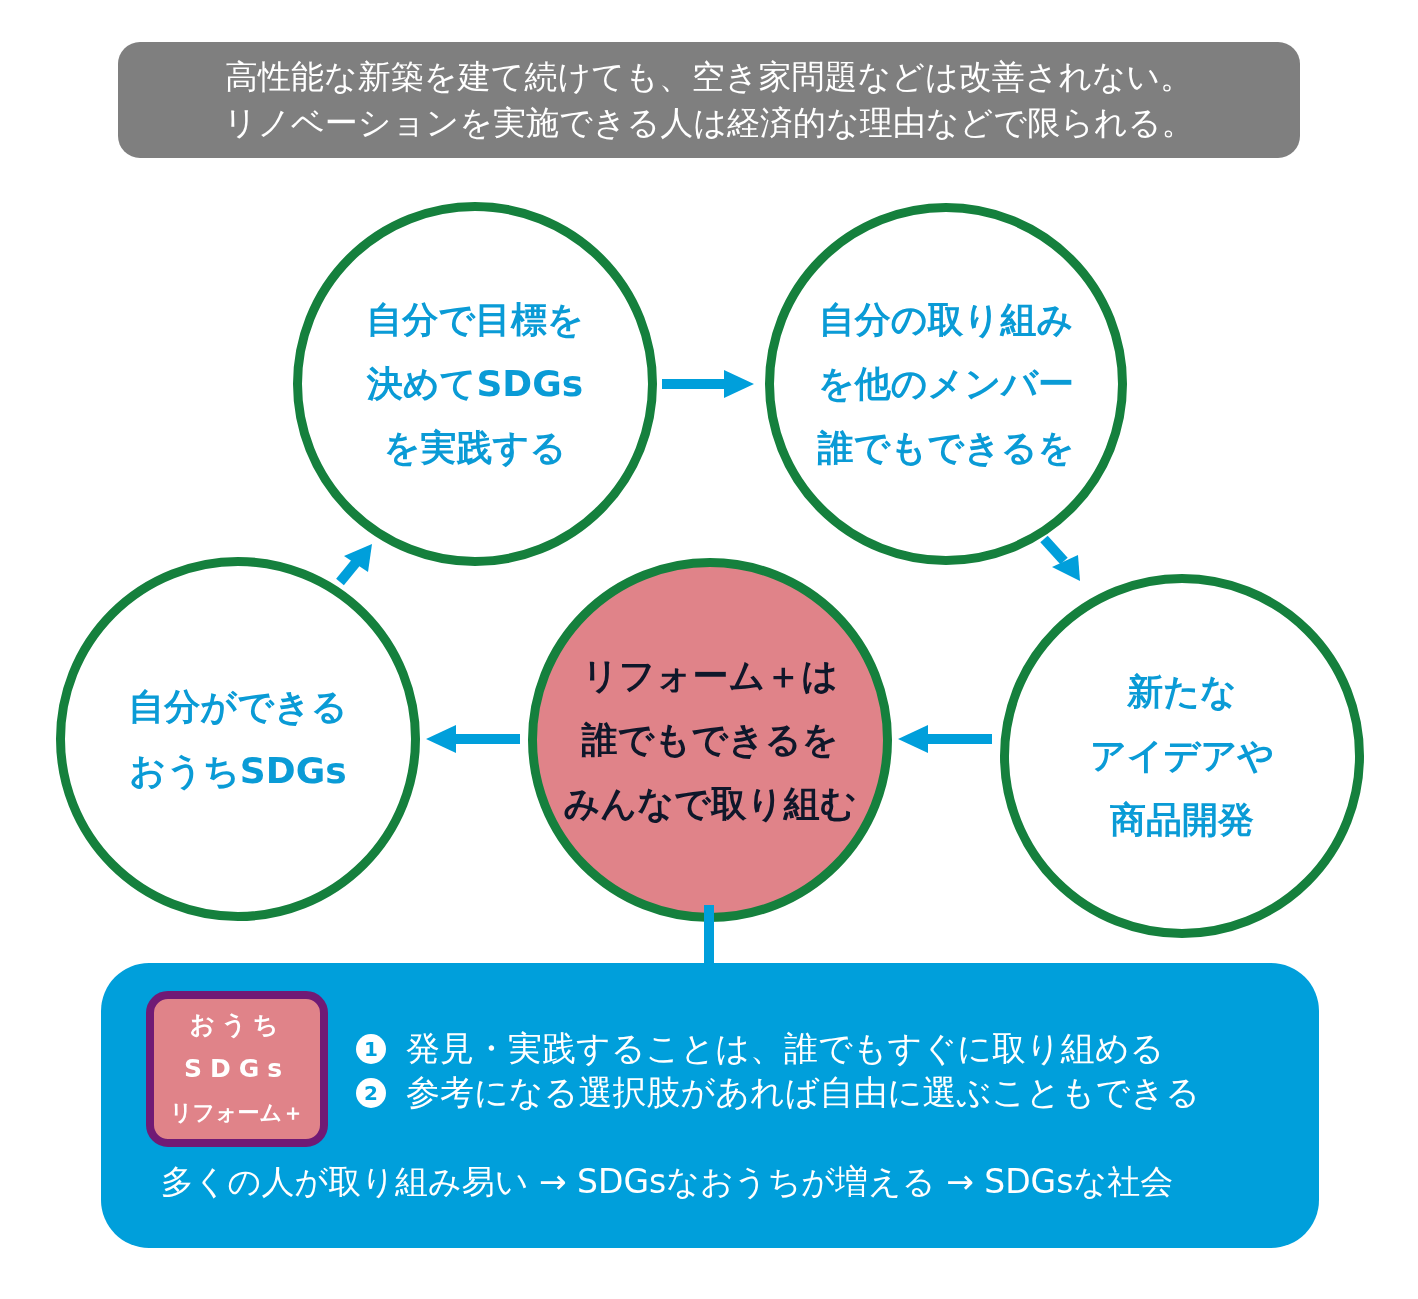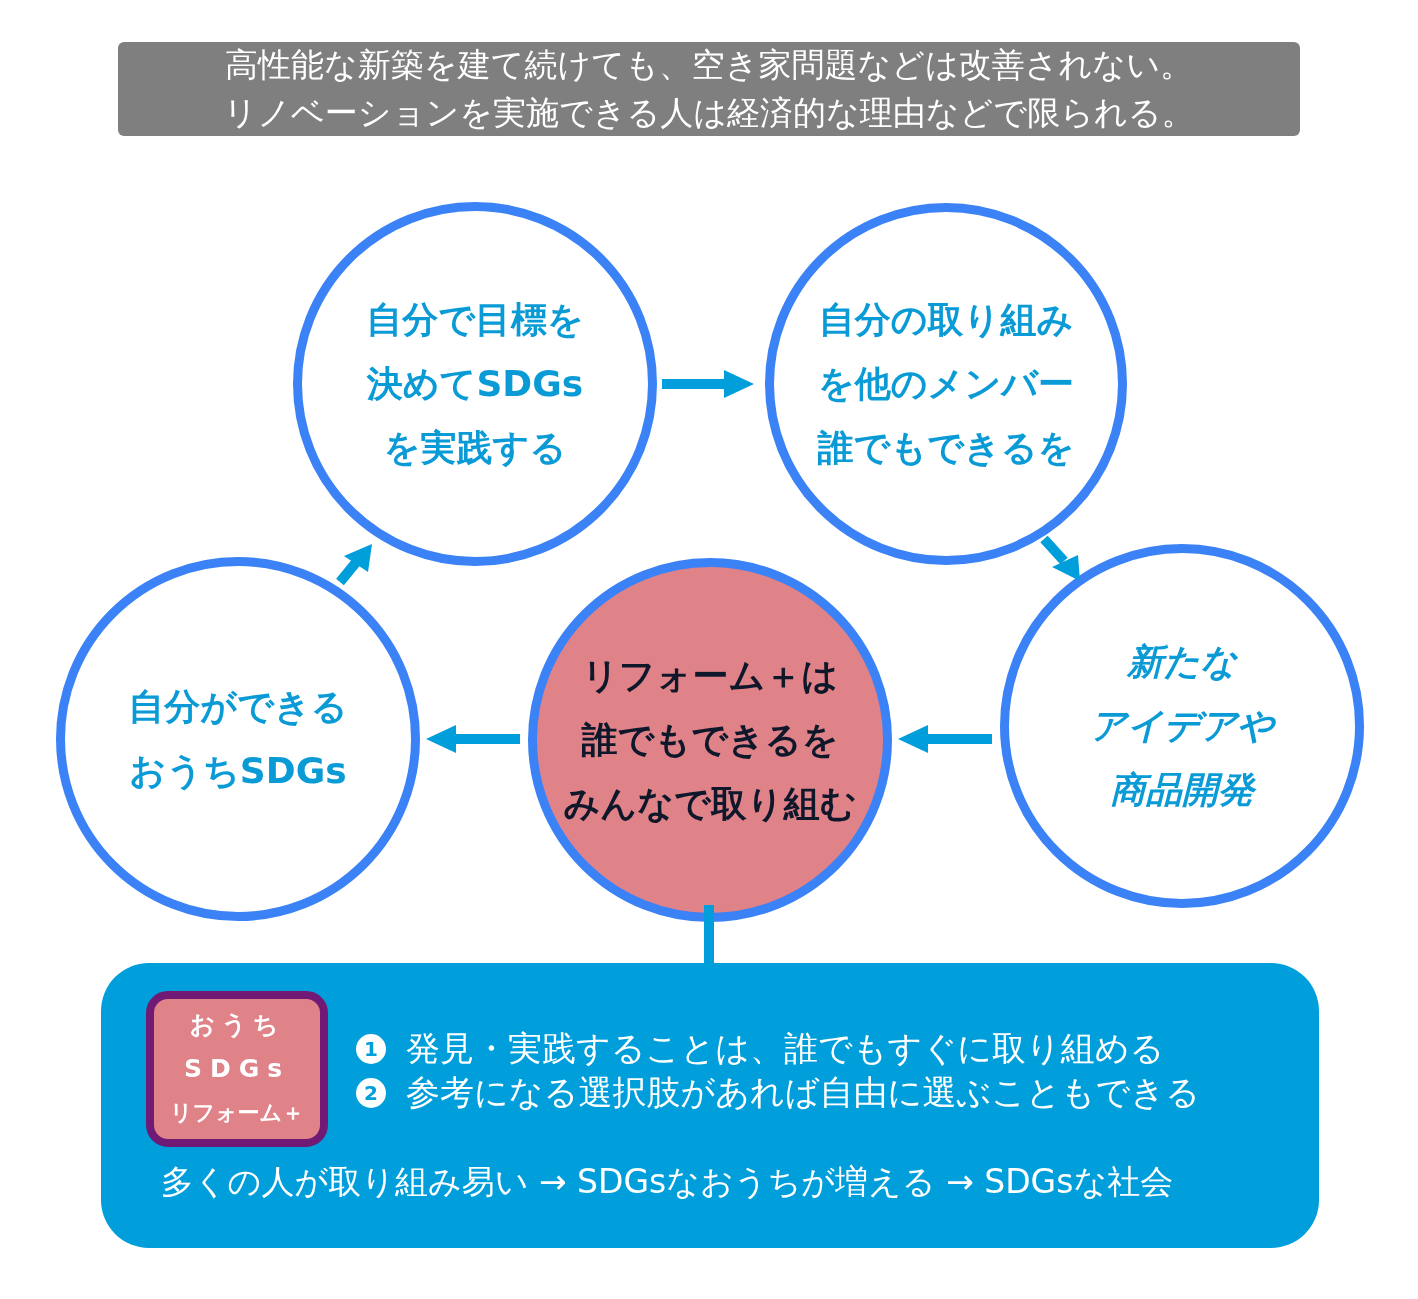--- a/index.html
+++ b/index.html
@@ -1,27 +1,27 @@
 <!DOCTYPE html>
 <html><head>
 <meta charset="utf-8">
 <style>
   html, body { margin: 0; padding: 0; background: #ffffff; }
   body { width: 1418px; height: 1299px; position: relative; overflow: hidden;
          font-family: "DejaVu Sans", "Liberation Sans", sans-serif; }
   .banner {
-    position: absolute; left: 118px; top: 42px; width: 1182px; height: 94px;
-    background: #7f7f7f; border-radius: 6px; box-sizing: border-box;
-    display: flex; flex-direction: column; justify-content: space-between; align-items: center;
+    position: absolute; left: 118px; top: 42px; width: 1182px; height: 116px;
+    background: #7f7f7f; border-radius: 22px; box-sizing: border-box;
+    display: flex; flex-direction: column; justify-content: center; align-items: center;
     color: #ffffff; font-size: 33px; line-height: 46px; letter-spacing: 0px;
   }
   .banner div { white-space: nowrap; }
   .circle {
     position: absolute; border-radius: 50%; box-sizing: border-box;
-    border: 9px solid #3b82f6; background: #ffffff;
+    border: 9px solid #15803d; background: #ffffff;
     display: flex; flex-direction: column; justify-content: center; align-items: center;
     color: #0a9bd6; font-weight: bold; text-align: center;
   }
   .circle .line { white-space: nowrap; font-size: 36px; line-height: 64px; }
   .circle.center { background: #e08389; color: #0f172a; }
   .arrow { position: absolute; }
   .panel {
     position: absolute; left: 101px; top: 963px; width: 1218px; height: 285px;
     background: #009fdb; border-radius: 48px;
   }
@@ -62,21 +62,21 @@
   <div class="line"><span>決めてSDGs</span></div>
   <div class="line"><span>を実践する</span></div>
 </div>
 
 <div class="circle" style="left:765px; top:203px; width:362px; height:362px;">
   <div class="line"><span>自分の取り組み</span></div>
   <div class="line"><span>を他のメンバー</span></div>
   <div class="line"><span>誰でもできるを</span></div>
 </div>
 
-<div class="circle" style="left:1000px; top:544px; width:364px; height:364px;font-style:italic;">
+<div class="circle" style="left:1000px; top:574px; width:364px; height:364px;">
   <div class="line"><span>新たな</span></div>
   <div class="line"><span>アイデアや</span></div>
   <div class="line"><span>商品開発</span></div>
 </div>
 
 <div class="circle" style="left:56px; top:557px; width:364px; height:364px;">
   <div class="line"><span>自分ができる</span></div>
   <div class="line"><span>おうちSDGs</span></div>
 </div>
 

